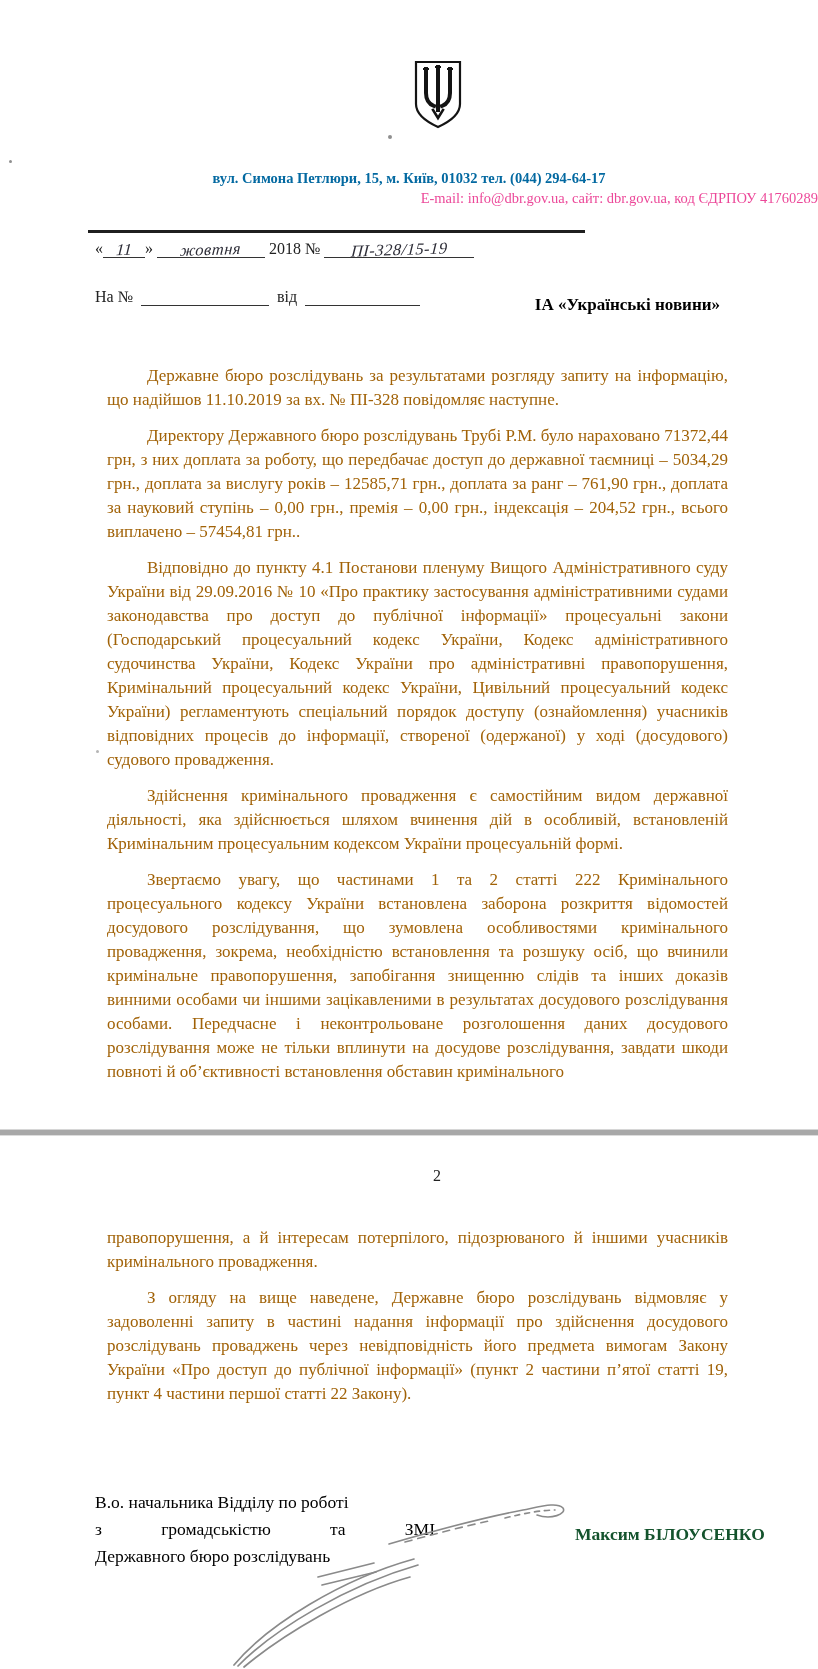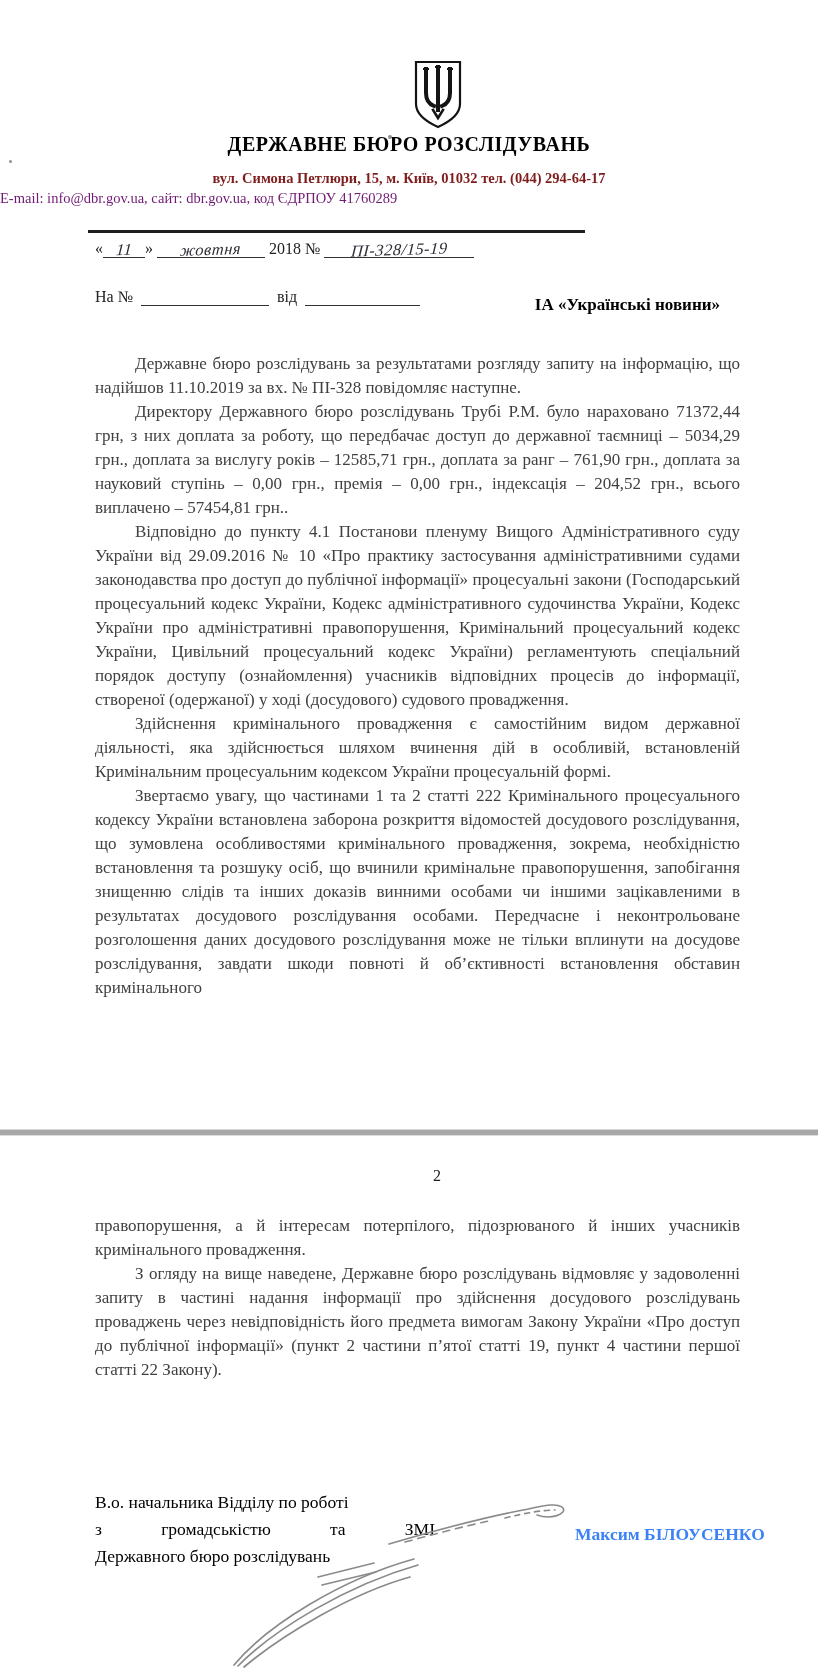--- a/index.html
+++ b/index.html
@@ -26,28 +26,28 @@
     font-size: 20px;
     letter-spacing: 0.6px;
     color: #000;
   }
   .addr1 {
     position: absolute;
     left: 0; top: 170px; width: 100%;
     text-align: center;
     font-weight: bold;
     font-size: 14.5px;
-    color: #7f1d1d;
+    color: #0369a1;
   }
   .addr2 {
     position: absolute;
     left: 0; top: 190px; width: 100%;
-    text-align: left;
+    text-align: right;
     font-size: 14.5px;
-    color: #701a75;
+    color: #ec4899;
   }
   .top-rule {
     position: absolute;
     left: 88px; top: 230px;
     width: 497px; height: 3px;
     background: #1f1f1f;
   }
   
   .date-row {
     position: absolute;
@@ -93,26 +93,26 @@
   }
   
   .body-block {
     position: absolute;
     left: 95px;
     width: 645px;
   }
   .b1 { top: 352px; }
   .b2 { top: 1214px; }
   .body-block p {
-    margin: 0;
+    margin: 12px;
     font-size: 17px;
     line-height: 24px;
     text-align: justify;
     text-indent: 40px;
-    color: #404040;
+    color: #a16207;
   }
   .body-block p.noindent { text-indent: 0; }
   
   .divider {
     position: absolute;
     left: 0; top: 1129px;
     width: 100%; height: 5px;
     background: #a8a8a8;
     border-top: 1px solid #d6d6d6;
     border-bottom: 1px solid #dcdcdc;
@@ -133,21 +133,21 @@
     line-height: 27px;
     color: #000;
   }
   .sig-left .spread { text-align: justify; text-align-last: justify; }
   .sig-name {
     position: absolute;
     left: 575px; top: 1524px;
     font-weight: bold;
     font-size: 17.5px;
     white-space: nowrap;
-    color: #3b82f6;
+    color: #14532d;
   }
   .squiggle {
     position: absolute;
     left: 385px; top: 1498px;
   }
   .flourish {
     position: absolute;
     left: 222px; top: 1543px;
   }
   
@@ -167,21 +167,20 @@
       <g stroke="#141414" fill="none" stroke-linecap="square">
         <path d="M14 9 V33 Q14 43 22 46" stroke-width="4"></path>
         <path d="M38 9 V33 Q38 43 30 46" stroke-width="4"></path>
         <path d="M26 7 V50" stroke-width="4"></path>
         <path d="M21 50 L26 58 L31 50" stroke-width="2.6"></path>
         <path d="M12 9 h4 M36 9 h4 M24 7 h4" stroke-width="2"></path>
       </g>
     </svg>
   </div>
 
-  <div class="org-name">ДЕРЖАВНЕ БЮРО РОЗСЛІДУВАНЬ</div>
   <div class="addr1">вул. Симона Петлюри, 15, м. Київ, 01032  тел.  (044) 294-64-17</div>
   <div class="addr2">E-mail: info@dbr.gov.ua, сайт: dbr.gov.ua, код ЄДРПОУ 41760289</div>
   <div class="top-rule"></div>
 
   <div class="date-row">
     <span>«</span><span class="uline u-day"><span class="hw">11</span></span><span>»</span>
     <span class="uline u-month"><span class="hw">жовтня</span></span>
     <span>2018 №</span>
     <span class="uline u-num"><span class="hw">ПІ-328/15-19</span></span>
   </div>
@@ -197,21 +196,21 @@
     <p>Відповідно до пункту 4.1 Постанови пленуму Вищого Адміністративного суду України від 29.09.2016 № 10 «Про практику застосування адміністративними судами законодавства про доступ до публічної інформації» процесуальні закони (Господарський процесуальний кодекс України, Кодекс адміністративного судочинства України, Кодекс України про адміністративні правопорушення, Кримінальний процесуальний кодекс України, Цивільний процесуальний кодекс України) регламентують спеціальний порядок доступу (ознайомлення) учасників відповідних процесів до інформації, створеної (одержаної) у ході (досудового) судового провадження.</p>
     <p>Здійснення кримінального провадження є самостійним видом державної діяльності, яка здійснюється шляхом вчинення дій в особливій, встановленій Кримінальним процесуальним кодексом України процесуальній формі.</p>
     <p>Звертаємо увагу, що частинами 1 та 2 статті 222 Кримінального процесуального кодексу України встановлена заборона розкриття відомостей досудового розслідування, що зумовлена особливостями кримінального провадження, зокрема, необхідністю встановлення та розшуку осіб, що вчинили кримінальне правопорушення, запобігання знищенню слідів та інших доказів винними особами чи іншими зацікавленими в результатах досудового розслідування особами. Передчасне і неконтрольоване розголошення даних досудового розслідування може не тільки вплинути на досудове розслідування, завдати шкоди повноті й об’єктивності встановлення обставин кримінального</p>
   </div>
 
   <div class="divider"></div>
 
   <div class="page-num">2</div>
 
   <div class="body-block b2">
-    <p class="noindent">правопорушення, а й інтересам потерпілого, підозрюваного й інших учасників кримінального провадження.</p>
+    <p class="noindent">правопорушення, а й інтересам потерпілого, підозрюваного й іншими учасників кримінального провадження.</p>
     <p>З огляду на вище наведене, Державне бюро розслідувань відмовляє у задоволенні запиту в частині надання інформації про здійснення досудового розслідувань проваджень через невідповідність його предмета вимогам Закону України «Про доступ до публічної інформації» (пункт 2 частини п’ятої статті 19, пункт 4 частини першої статті 22 Закону).</p>
   </div>
 
   <div class="sig-left">
     <div>В.о. начальника Відділу по роботі</div>
     <div class="spread">з громадськістю та ЗМІ</div>
     <div>Державного бюро розслідувань</div>
   </div>
 
   <svg class="squiggle" width="190" height="58" viewBox="0 0 190 58">

